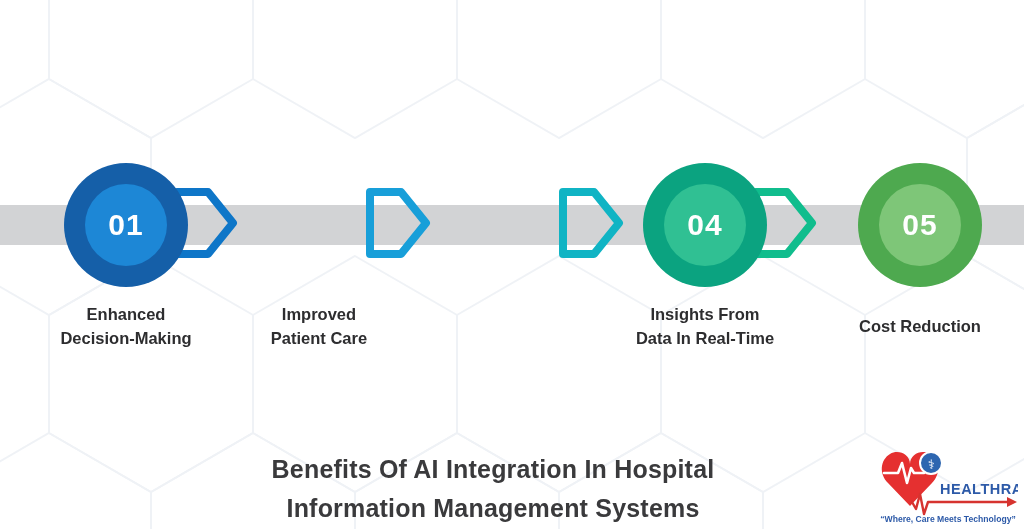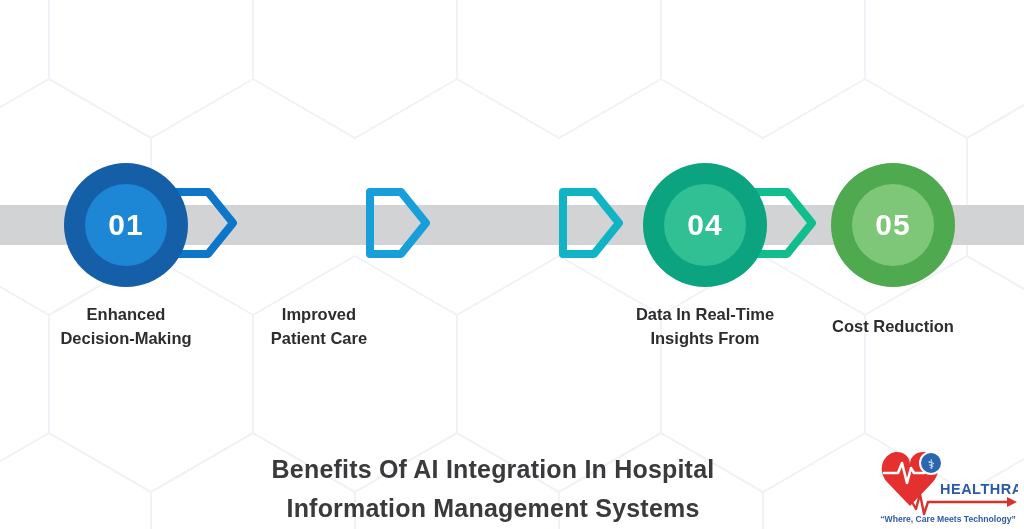--- a/index.html
+++ b/index.html
@@ -110,26 +110,26 @@
   <div class="step" style="left: 605px; --outer: #0ba380; --inner: #30c093; --arrow: #10bd8d;">
     <svg class="arrow" width="66" height="84" viewBox="0 0 66 84">
       <polygon points="5,11 36,11 61,42 36,73 5,73"></polygon>
     </svg>
     <div class="circle-outer">
       <div class="circle-inner">
         <span class="step-number">04</span>
       </div>
     </div>
     <div class="step-label">
+      <span>Insights From</span>
       <span>Data In Real-Time</span>
-      <span>Insights From</span>
     </div>
   </div>
 
-  <div class="step" style="left: 793px; --outer: #4ea94f; --inner: #7ec678;">
+  <div class="step" style="left: 820px; --outer: #4ea94f; --inner: #7ec678;">
     <div class="circle-outer">
       <div class="circle-inner">
         <span class="step-number">05</span>
       </div>
     </div>
     <div class="step-label">
       <span>Cost Reduction</span>
 
     </div>
   </div>

